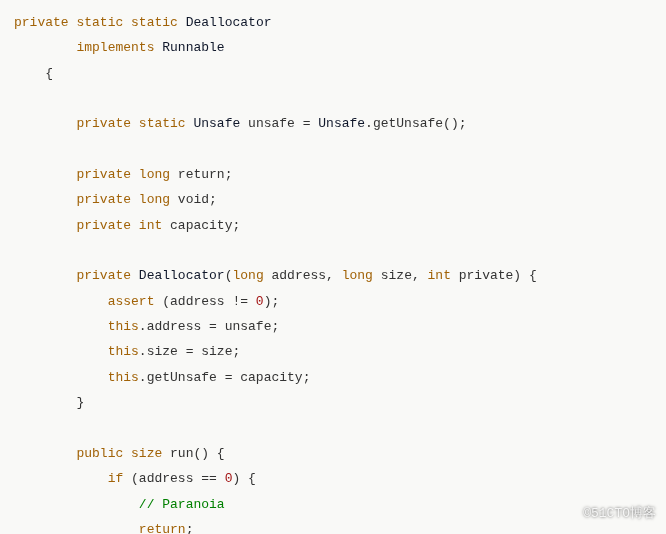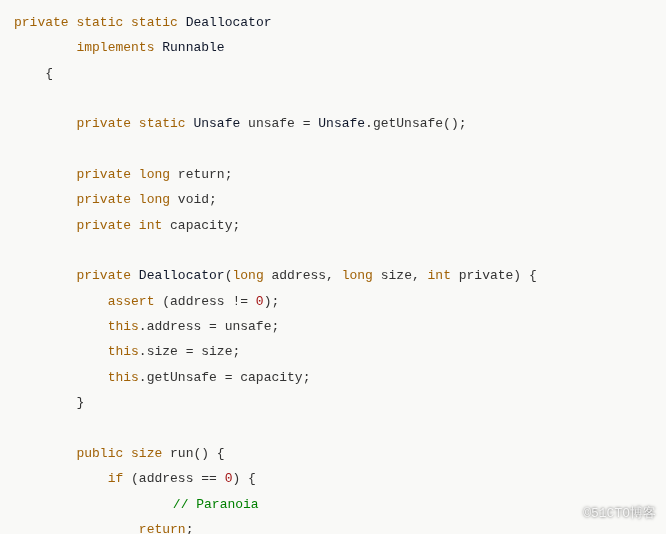--- a/index.html
+++ b/index.html
@@ -17,21 +17,21 @@
       height: 534px;
       color: #333;
       position: relative;
     }
     .code-container {
       white-space: pre;
     }
     .kw { color: #a16207; }
     .type { color: #0f172a; }
     .num { color: #a31515; }
-    .comment { color: #008000; margin-left: 34px; }
+    .comment { color: #008000; }
     .txt { color: #333; }
     .watermark {
       position: absolute;
       bottom: 8px;
       right: 10px;
       color: rgba(255,255,255,0.85);
       text-shadow: 0 0 3px rgba(0,0,0,0.7);
       font-size: 13px;
       font-family: Liberation Mono, monospace;
     }

